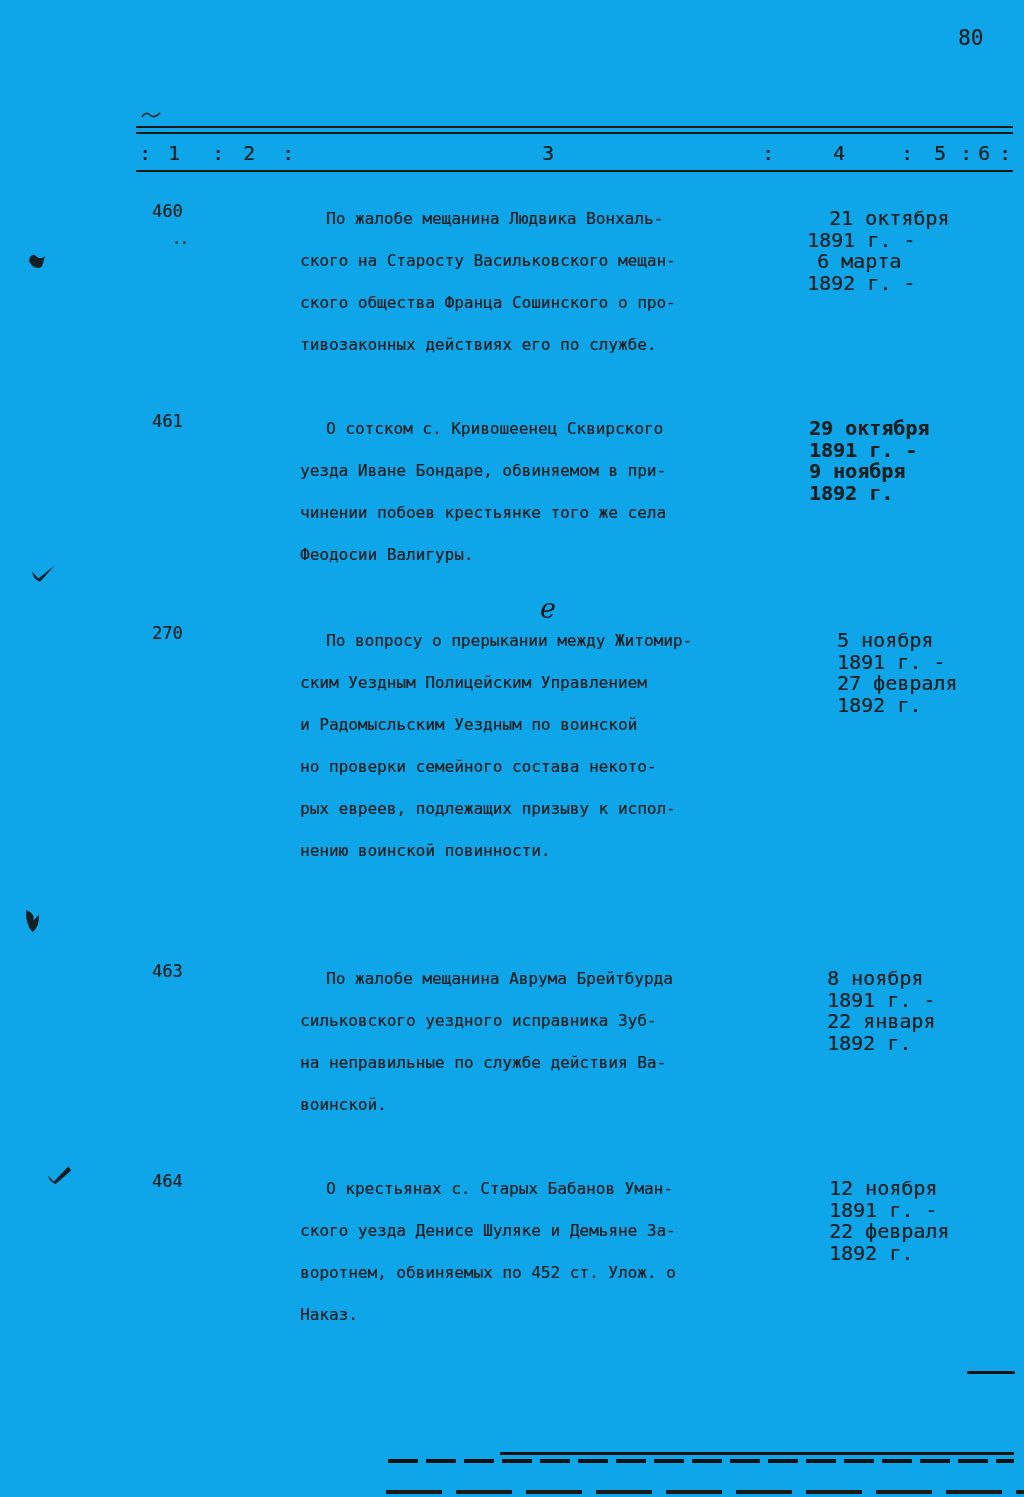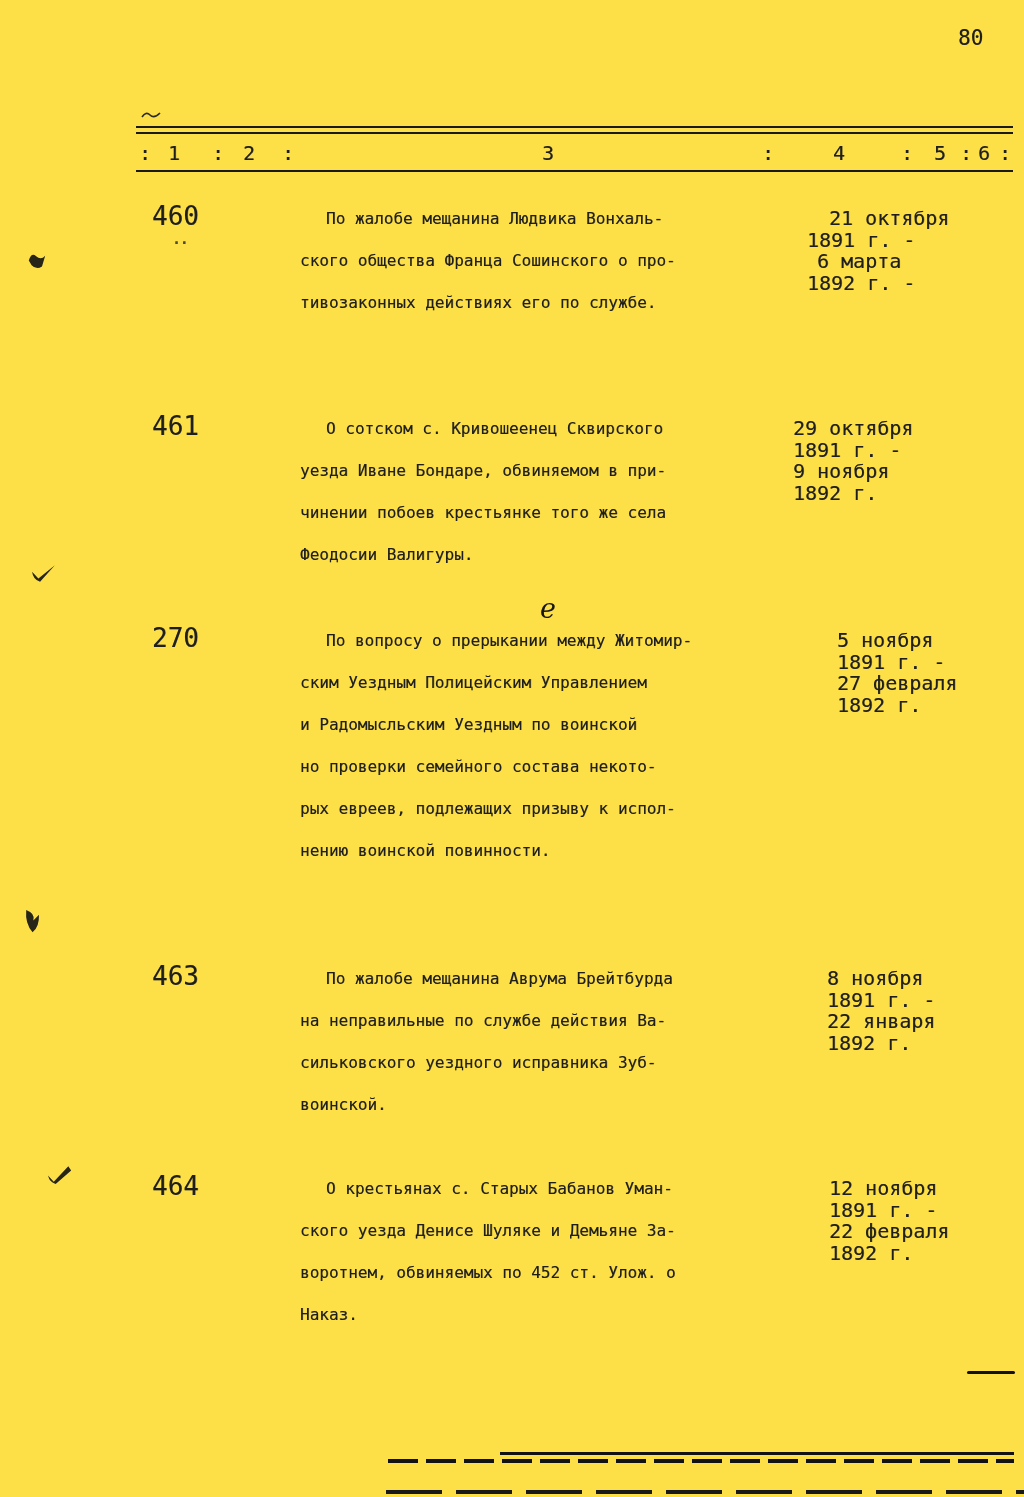--- a/index.html
+++ b/index.html
@@ -1,19 +1,19 @@
 <!DOCTYPE html>
 <html><head>
 <meta charset="utf-8">
 <style>
   * { margin:0; padding:0; box-sizing:border-box; }
   html,body { background:#e9e8e4; }
   .page {
     position:relative; width:1024px; height:1497px; margin:0 auto;
-    background:#fde047; color:#1e1e1e; overflow:hidden;
+    background:#0ea5e9; color:#1e1e1e; overflow:hidden;
     font-family:"DejaVu Sans Mono", monospace;
     text-shadow:0.4px 0.2px 0 rgba(25,25,25,0.45);
   }
   .page-number { position:absolute; top:26px; left:958px; font-size:21px; }
 
   
   .rule { position:absolute; background:#1a1a1a; }
   #rule-a { top:126px; left:136px; width:877px; height:2px; }
   #rule-b { top:132px; left:136px; width:877px; height:2px; }
   #rule-c { top:170px; left:136px; width:877px; height:2px; }
@@ -24,28 +24,28 @@
   #hc12{left:999px}
   .squiggle { position:absolute; left:140px; top:108px; }
 
   
   .entry { position:absolute; left:0; width:1024px; }
   .entries .entry:nth-child(1){ top:198px; }
   .entries .entry:nth-child(2){ top:408px; }
   .entries .entry:nth-child(3){ top:620px; }
   .entries .entry:nth-child(4){ top:958px; }
   .entries .entry:nth-child(5){ top:1168px; }
-  .entry-num { position:absolute; left:152px; top:3px; font-size:26px; }
+  .entry-num { position:absolute; left:152px; top:3px; font-size:17px; }
   .entry-ditto { position:absolute; left:171px; top:34px; font-size:18px; color:#4a4a48; letter-spacing:-3px; }
   .lines { position:absolute; left:300px; font-size:16px; line-height:42px; }
   .line { white-space:pre; }
   .lines .line:first-child { padding-left:26px; }
   .dates { position:absolute; top:10px; font-size:20px; line-height:21.5px; white-space:pre;margin-left:9px; }
   .entries .entry:nth-child(1) .dates { left:798px; }
-  .entries .entry:nth-child(2) .dates { left:784px; }
+  .entries .entry:nth-child(2) .dates { left:800px;font-weight:bold; }
   .entries .entry:nth-child(3) .dates { left:828px; }
   .entries .entry:nth-child(4) .dates { left:818px; }
   .entries .entry:nth-child(5) .dates { left:820px; }
   .entries .entry:nth-child(1) .dates .date-line:nth-child(1) { padding-left:22px; }
   .entries .entry:nth-child(1) .dates .date-line:nth-child(3) { padding-left:10px; }
 
   .hand-correction { display:none; }
   .entries .entry:nth-child(3) .hand-correction {
     display:block; position:absolute; left:540px; top:-27px;
     font-family:"DejaVu Serif", serif; font-style:italic; font-size:27px; color:#161616;
@@ -95,20 +95,21 @@
     <span class="hc" id="hc11">6</span>
     <span class="hc" id="hc12">:</span>
   </div>
 
   <div class="entries">
     <div class="entry">
       <div class="entry-num">460</div>
       <div class="entry-ditto">··</div>
       <div class="lines">
           <div class="line">По жалобе мещанина Людвика Вонхаль-</div>
+          <div class="line">ского на Старосту Васильковского мещан-</div>
           <div class="line">ского общества Франца Сошинского о про-</div>
           <div class="line">тивозаконных действиях его по службе.</div>
         </div>
       <div class="dates"><div class="date-line">21 октября</div><div class="date-line">1891 г. -</div><div class="date-line">6 марта</div><div class="date-line">1892 г. -</div></div>
 
     </div>
 
     <div class="entry">
       <div class="entry-num">461</div>
       <div class="entry-ditto"></div>
@@ -135,22 +136,22 @@
         </div>
       <div class="dates"><div class="date-line">5 ноября</div><div class="date-line">1891 г. -</div><div class="date-line">27 февраля</div><div class="date-line">1892 г.</div></div>
       <span class="hand-correction">е</span>
     </div>
 
     <div class="entry">
       <div class="entry-num">463</div>
       <div class="entry-ditto"></div>
       <div class="lines">
           <div class="line">По жалобе мещанина Аврума Брейтбурда</div>
+          <div class="line">сильковского уездного исправника Зуб-</div>
           <div class="line">на неправильные по службе действия Ва-</div>
-          <div class="line">сильковского уездного исправника Зуб-</div>
           <div class="line">воинской.</div>
         </div>
       <div class="dates"><div class="date-line">8 ноября</div><div class="date-line">1891 г. -</div><div class="date-line">22 января</div><div class="date-line">1892 г.</div></div>
 
     </div>
 
     <div class="entry">
       <div class="entry-num">464</div>
       <div class="entry-ditto"></div>
       <div class="lines">

